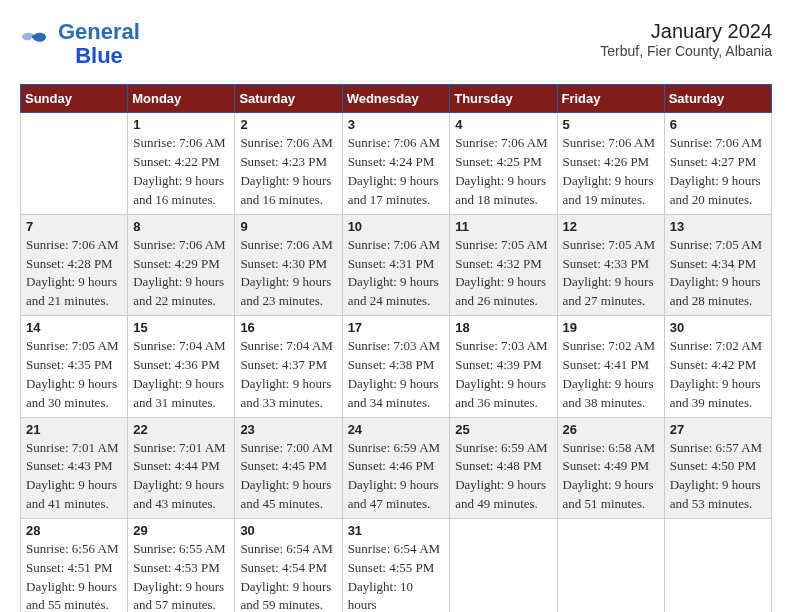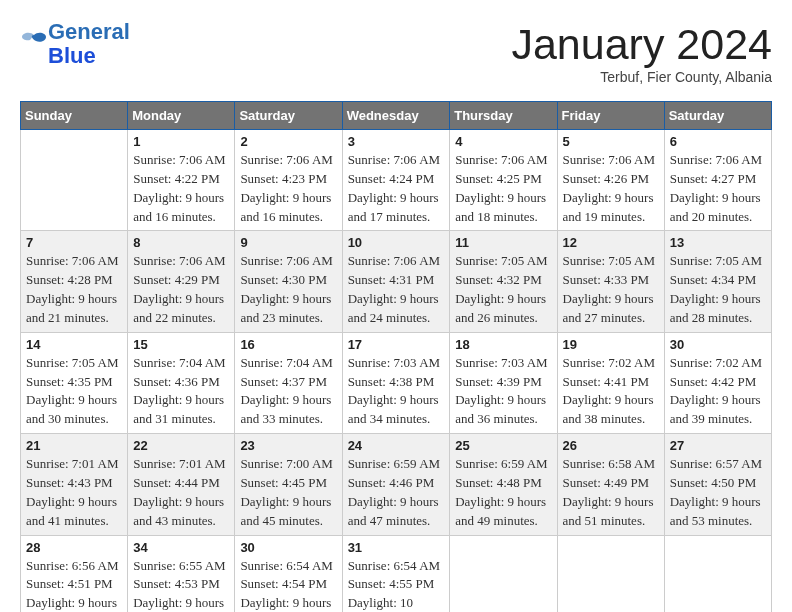--- a/index.html
+++ b/index.html
@@ -12,50 +12,51 @@
     }
     .header {
       display: flex;
       justify-content: space-between;
       align-items: flex-start;
       margin-bottom: 16px;
     }
     .logo {
       display: flex;
       align-items: center;
-      gap: 0;
+      gap: 10px;
+      text-align: center;
     }
     .logo-text {
       font-size: 22px;
       font-weight: bold;
       color: #333;
       line-height: 1.1;
     }
     .logo-text span { color: #2a6db5; }
     .logo-bird {
       width: 28px;
       height: 22px;
     }
     .title-block { text-align: right; }
     .main-title {
-      font-size: 43px;
+      font-size: 20px;
       font-weight: normal;
       color: #222;
     }
     .subtitle {
       font-size: 14px;
       color: #444;
     }
     .calendar {
       width: 100%;
       border-collapse: collapse;
       font-size: 11px;
     }
     .calendar thead tr th {
-      background: #737373;
+      background: #7f1d1d;
       color: #fff;
       padding: 6px 4px;
       text-align: left;
       font-size: 13px;
       font-weight: bold;
       border: 1px solid #1a5da5;
     }
     .calendar tbody tr td {
       border: 1px solid #ccc;
       vertical-align: top;
@@ -232,21 +233,21 @@
           <span class="day-number">27</span>
           <div class="day-detail">Sunrise: 6:57 AM<br>Sunset: 4:50 PM<br>Daylight: 9 hours<br>and 53 minutes.</div>
         </td>
       </tr>
       <tr class="row-white">
         <td>
           <span class="day-number">28</span>
           <div class="day-detail">Sunrise: 6:56 AM<br>Sunset: 4:51 PM<br>Daylight: 9 hours<br>and 55 minutes.</div>
         </td>
         <td>
-          <span class="day-number">34</span>
+          <span class="day-number">29</span>
           <div class="day-detail">Sunrise: 6:55 AM<br>Sunset: 4:53 PM<br>Daylight: 9 hours<br>and 57 minutes.</div>
         </td>
         <td>
           <span class="day-number">30</span>
           <div class="day-detail">Sunrise: 6:54 AM<br>Sunset: 4:54 PM<br>Daylight: 9 hours<br>and 59 minutes.</div>
         </td>
         <td>
           <span class="day-number">31</span>
           <div class="day-detail">Sunrise: 6:54 AM<br>Sunset: 4:55 PM<br>Daylight: 10 hours<br>and 1 minute.</div>
         </td>

